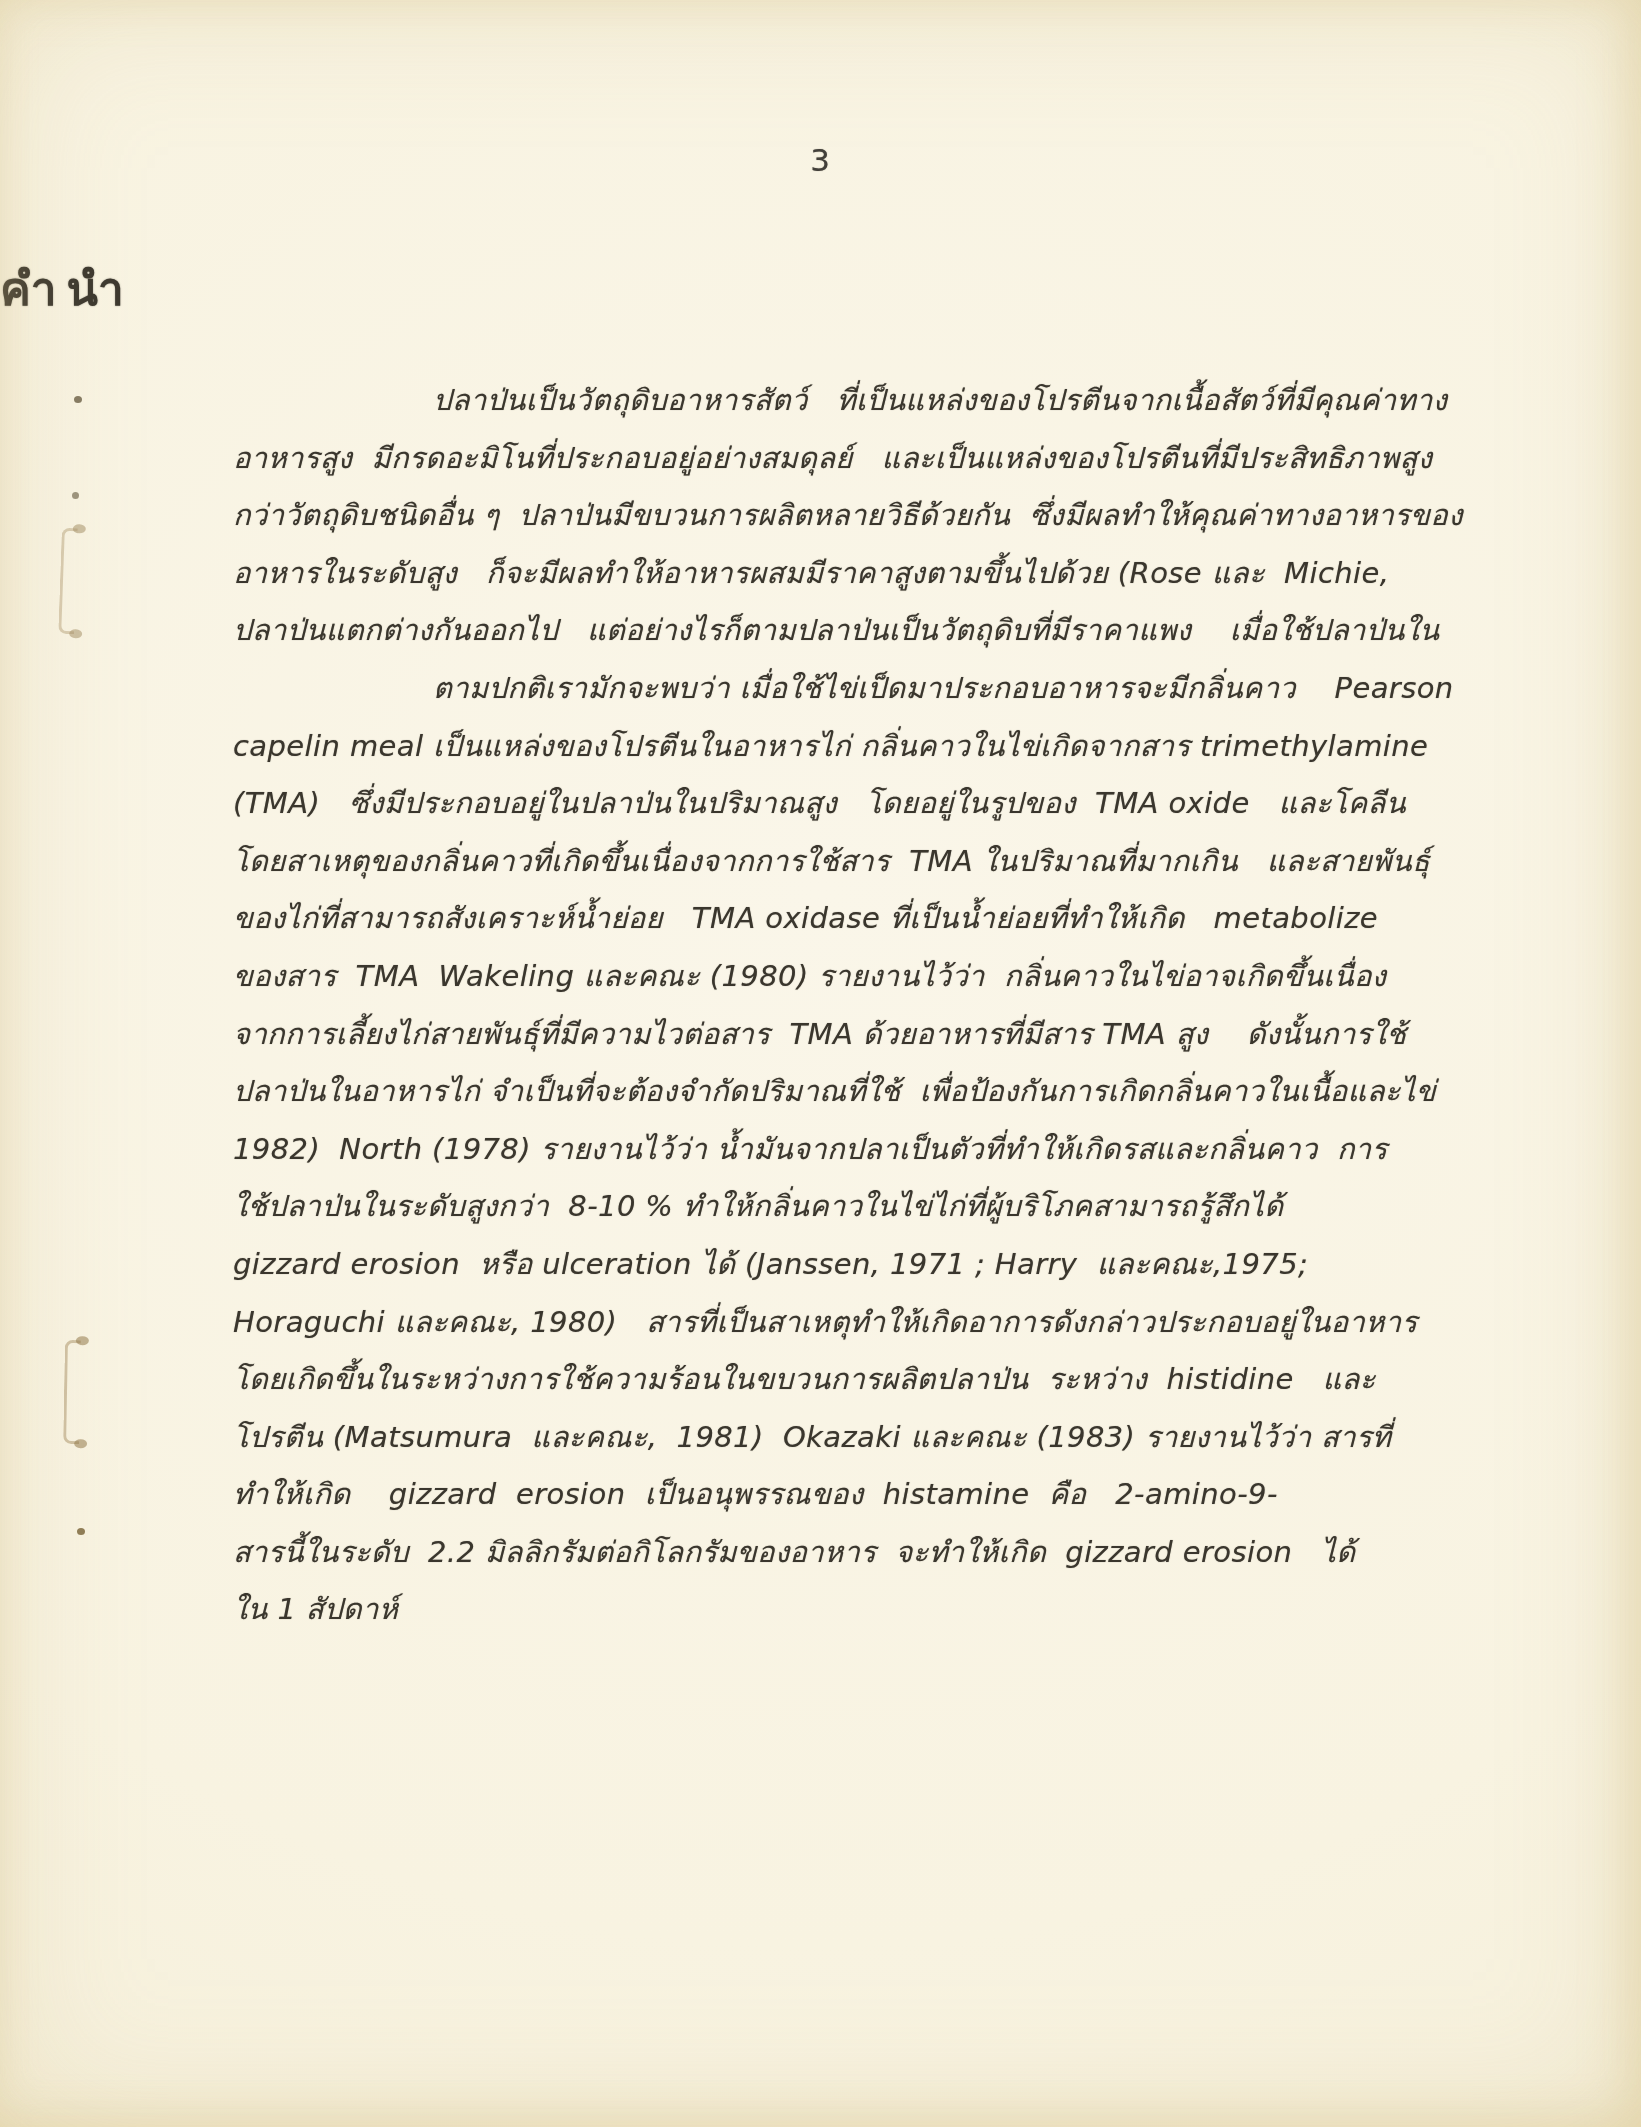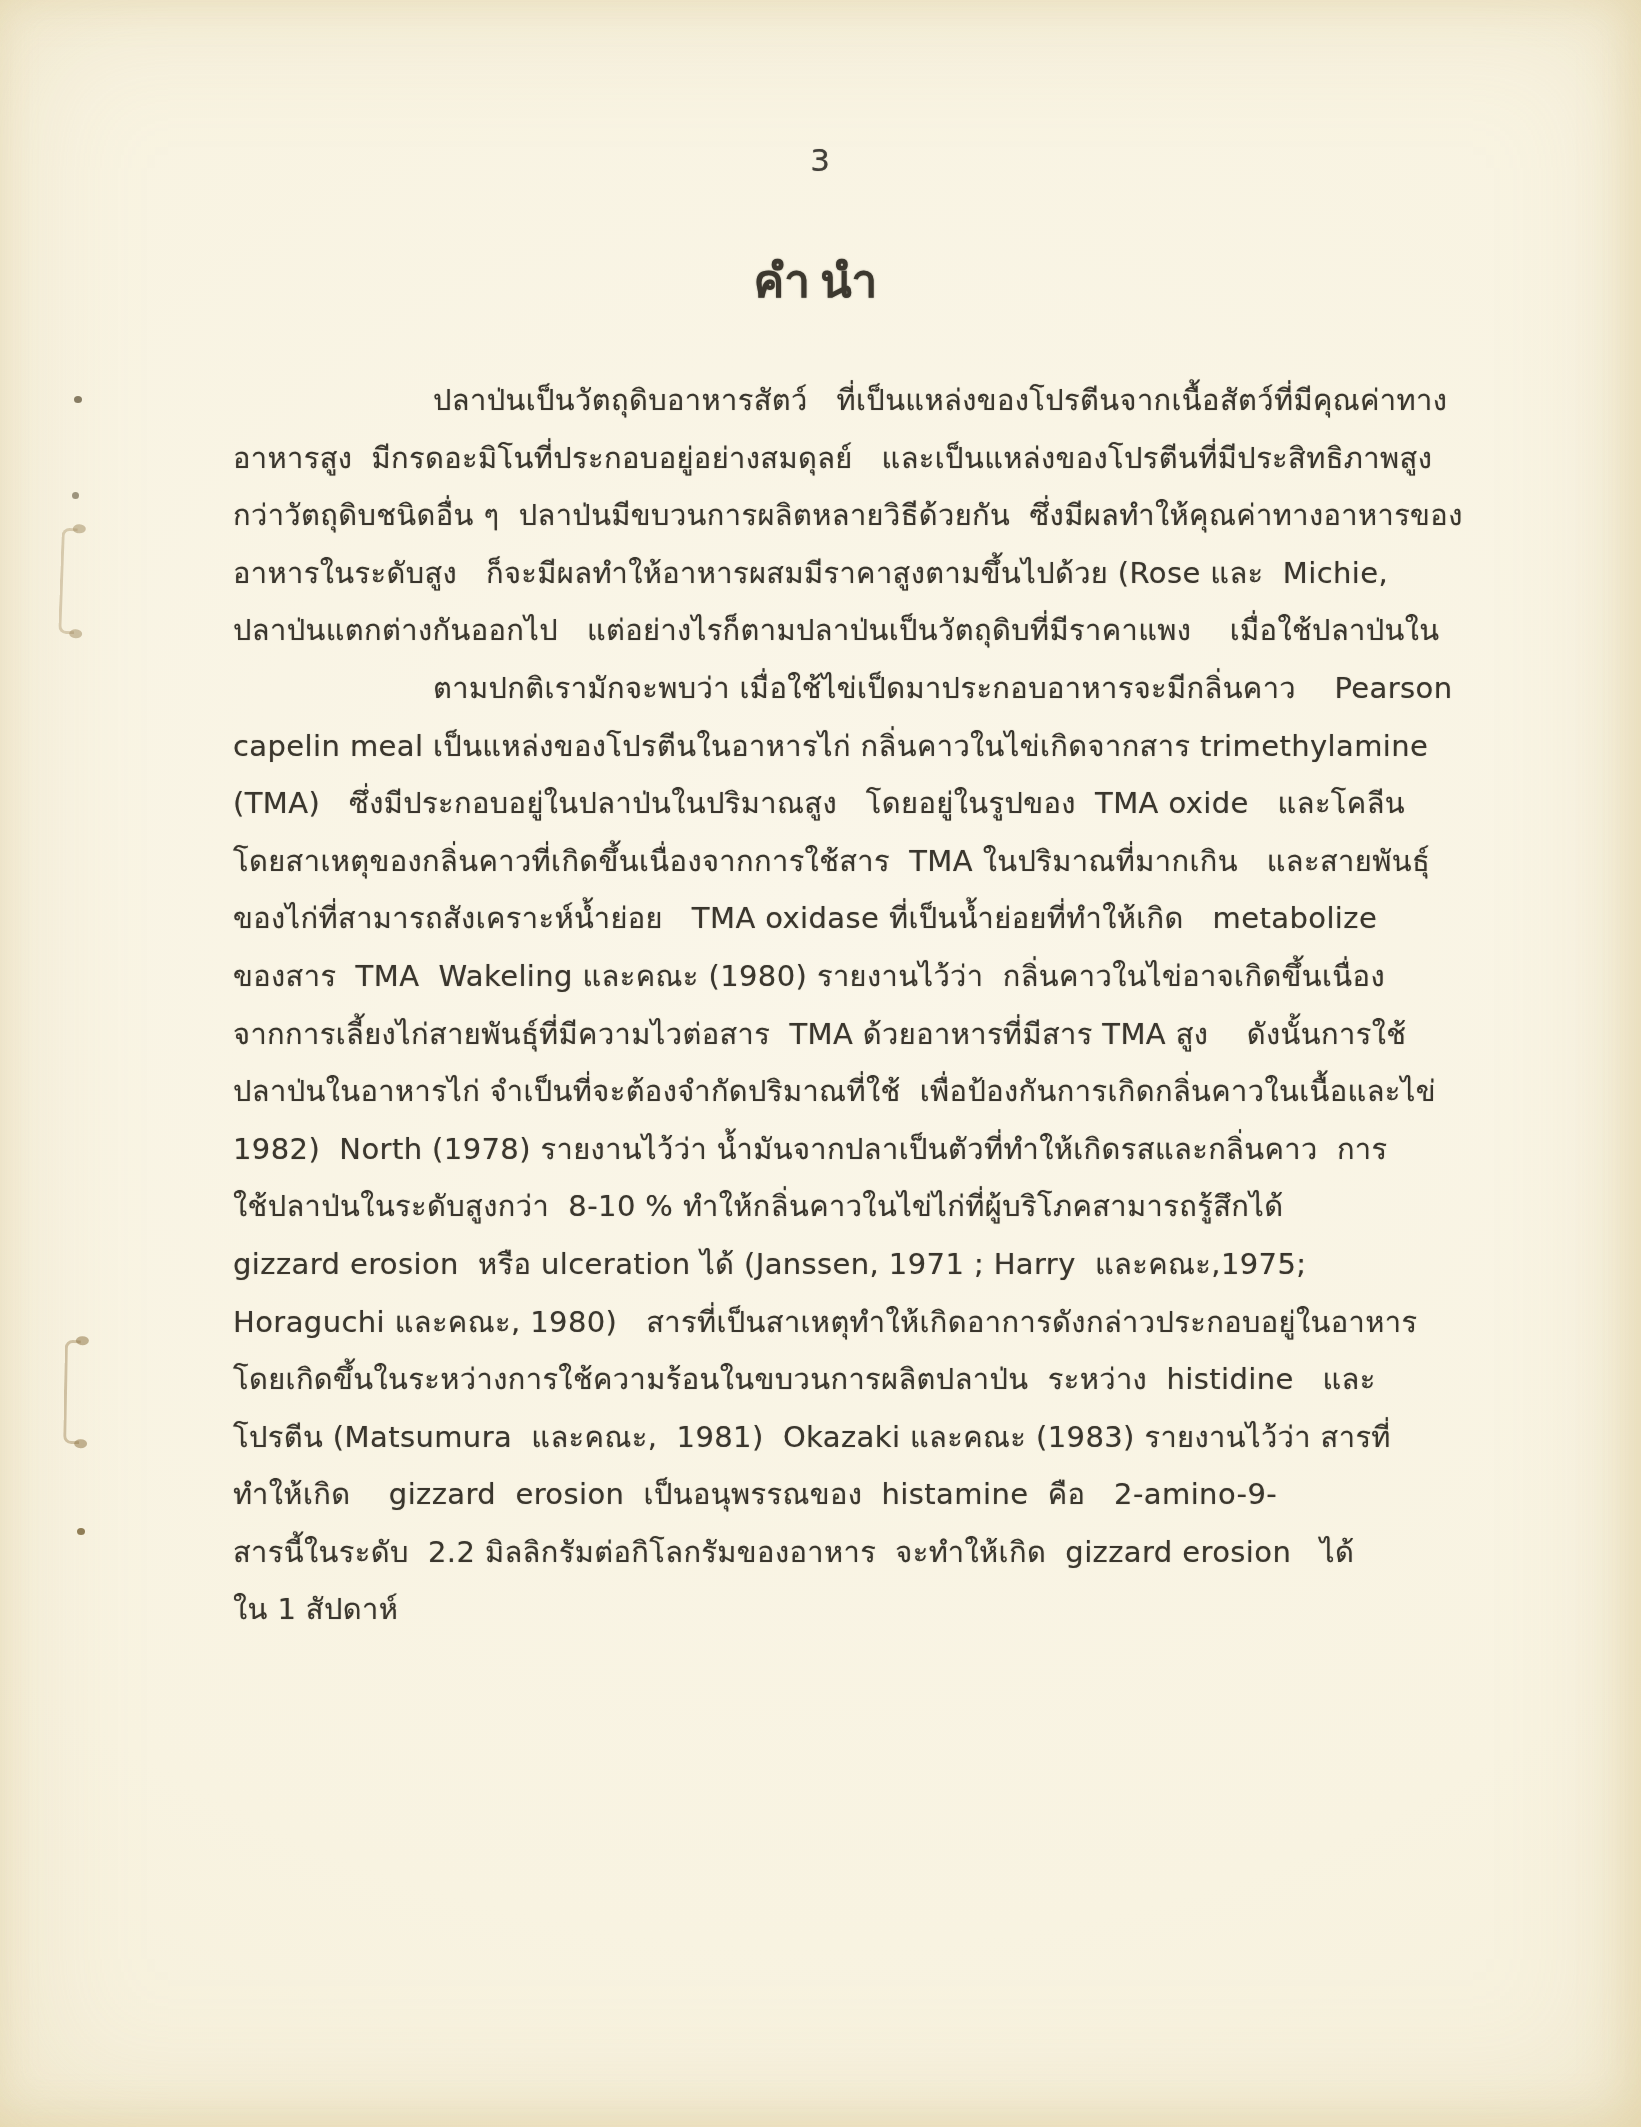--- a/index.html
+++ b/index.html
@@ -36,39 +36,39 @@
     left: 0;
     width: 1641px;
     text-align: center;
     font-size: 31px;
     letter-spacing: 1px;
     color: #43403a;
     text-shadow: 0 0 1px rgba(62, 58, 48, 0.55);
   }
   .heading {
     position: absolute;
-    top: 244px;
+    top: 252px;
     left: 0;
     width: 1641px;
-    text-align: center;
     font-size: 46px;
     font-weight: bold;
     letter-spacing: 10px;
     color: #3c382f;
     text-shadow: 0 0 1.5px rgba(60, 56, 47, 0.6);
   }
   .body-text {
     position: absolute;
     top: 372px;
     left: 233px;
     width: 1260px;
     font-size: 29px;
     color: #3a362d;
     text-shadow: 0 0 1px rgba(58, 54, 45, 0.5);
     letter-spacing: 0.4px;
+    font-style: italic;
   }
   .line {
     height: 57.6px;
     line-height: 57.6px;
     white-space: pre;
     overflow: visible;
   }
   .line.indent {
     padding-left: 200px;
   }

